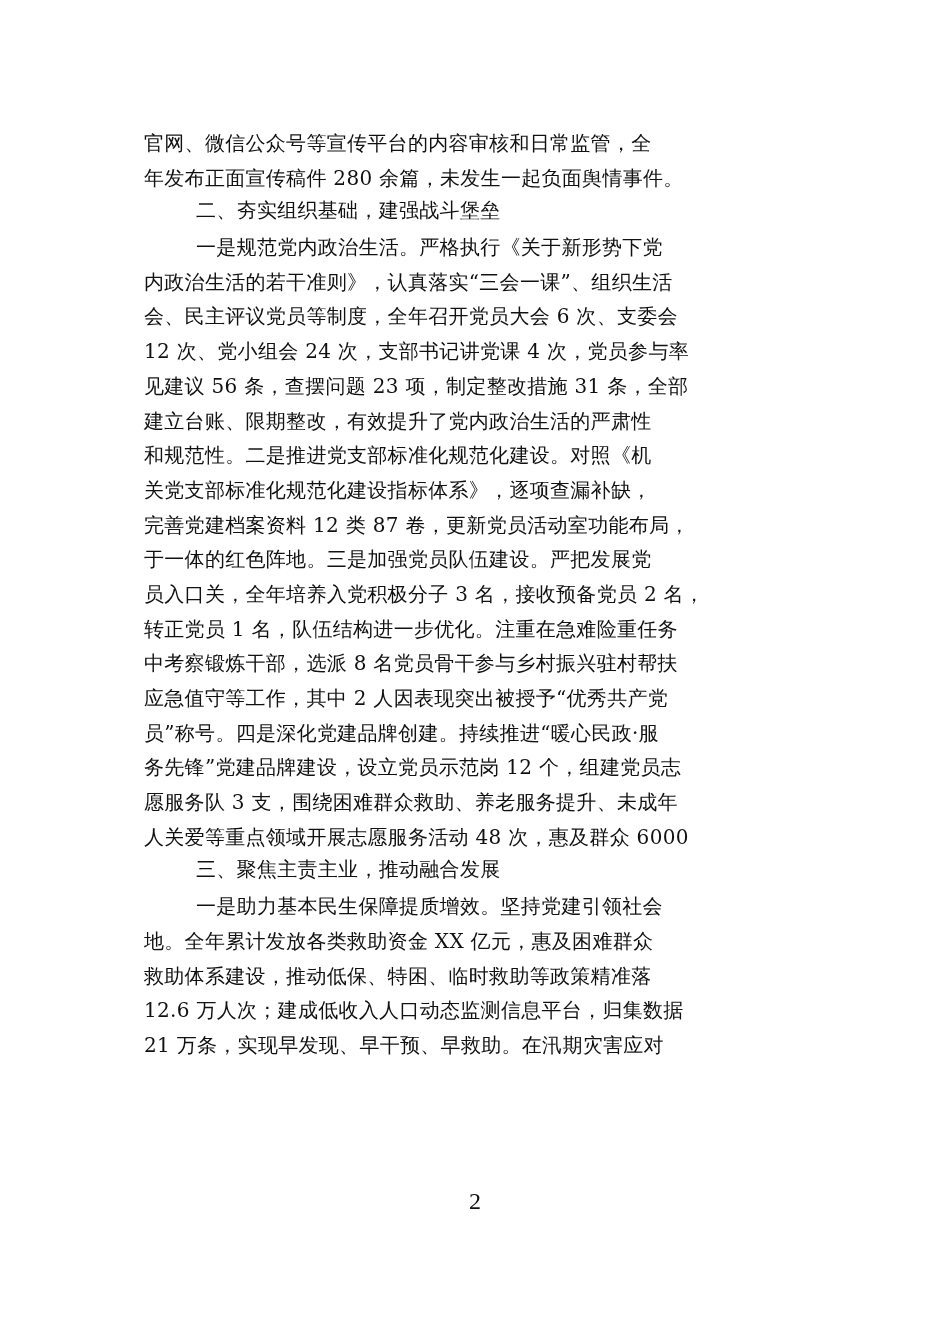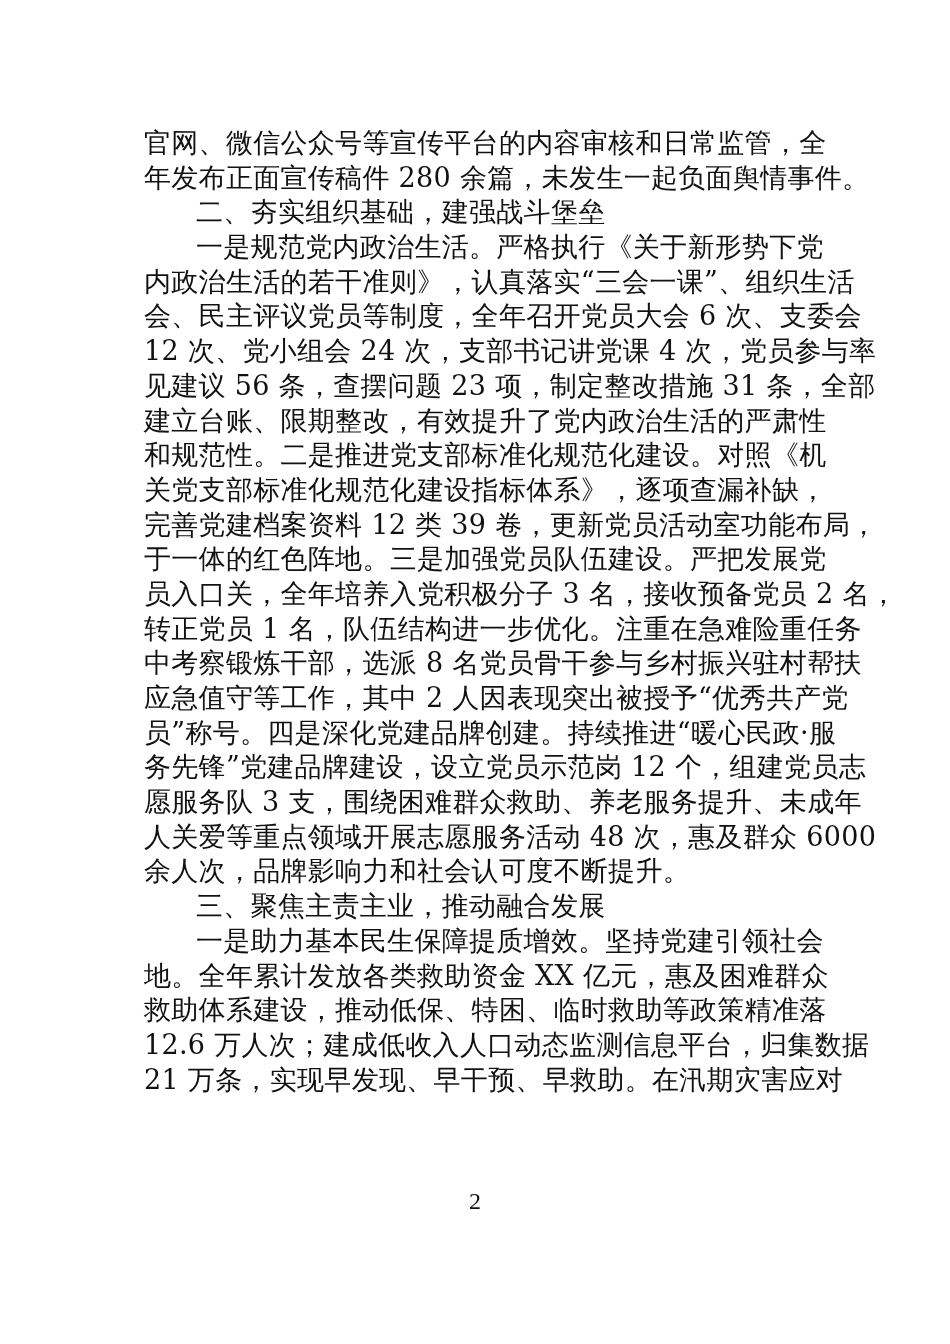--- a/index.html
+++ b/index.html
@@ -1,25 +1,25 @@
 <!DOCTYPE html>
 <html><head>
 <meta charset="utf-8">
 <style>
   html, body { margin: 0; padding: 0; background: #ffffff; }
   body { width: 950px; height: 1344px; position: relative; overflow: hidden; }
   .page { position: absolute; left: 0; top: 0; width: 950px; height: 1344px; background: #fff; }
   .body-text {
     position: absolute; left: 144px; top: 126px; width: 690px;
     font-family: "DejaVu Serif", "Liberation Serif", serif;
-    font-size: 27px; color: #111; line-height: 34.7px;
+    font-size: 20px; color: #111; line-height: 34.7px;
   }
   .line { white-space: nowrap; height: 34.7px; display: block; letter-spacing: 0.3px; }
   .indent { padding-left: 52px; }
-  .heading { font-family: Liberation Serif, serif; font-weight: normal; }
+  .heading { font-family: Liberation Mono, monospace; font-weight: normal; }
   .page-number {
     position: absolute; left: 0; width: 950px; top: 1188px; text-align: center;
     font-family: "Liberation Serif", "DejaVu Serif", serif; font-size: 24px; color: #111;
   }
 </style>
 </head>
 <body>
 
 <div class="page">
   <div class="body-text" id="body-text">
@@ -27,31 +27,30 @@
       <span class="line">年发布正面宣传稿件 280 余篇，未发生一起负面舆情事件。</span>
       <span class="line indent heading">二、夯实组织基础，建强战斗堡垒</span>
       <span class="line indent">一是规范党内政治生活。严格执行《关于新形势下党</span>
       <span class="line">内政治生活的若干准则》，认真落实“三会一课”、组织生活</span>
       <span class="line">会、民主评议党员等制度，全年召开党员大会 6 次、支委会</span>
       <span class="line">12 次、党小组会 24 次，支部书记讲党课 4 次，党员参与率</span>
       <span class="line">见建议 56 条，查摆问题 23 项，制定整改措施 31 条，全部</span>
       <span class="line">建立台账、限期整改，有效提升了党内政治生活的严肃性</span>
       <span class="line">和规范性。二是推进党支部标准化规范化建设。对照《机</span>
       <span class="line">关党支部标准化规范化建设指标体系》，逐项查漏补缺，</span>
-      <span class="line">完善党建档案资料 12 类 39 卷，更新党员活动室功能布局，</span>
+      <span class="line">完善党建档案资料 12 类 87 卷，更新党员活动室功能布局，</span>
       <span class="line">于一体的红色阵地。三是加强党员队伍建设。严把发展党</span>
       <span class="line">员入口关，全年培养入党积极分子 3 名，接收预备党员 2 名，</span>
       <span class="line">转正党员 1 名，队伍结构进一步优化。注重在急难险重任务</span>
       <span class="line">中考察锻炼干部，选派 8 名党员骨干参与乡村振兴驻村帮扶</span>
       <span class="line">应急值守等工作，其中 2 人因表现突出被授予“优秀共产党</span>
       <span class="line">员”称号。四是深化党建品牌创建。持续推进“暖心民政·服</span>
       <span class="line">务先锋”党建品牌建设，设立党员示范岗 12 个，组建党员志</span>
       <span class="line">愿服务队 3 支，围绕困难群众救助、养老服务提升、未成年</span>
       <span class="line">人关爱等重点领域开展志愿服务活动 48 次，惠及群众 6000</span>
-      <span class="line">余人次，品牌影响力和社会认可度不断提升。</span>
       <span class="line indent heading">三、聚焦主责主业，推动融合发展</span>
       <span class="line indent">一是助力基本民生保障提质增效。坚持党建引领社会</span>
       <span class="line">地。全年累计发放各类救助资金 XX 亿元，惠及困难群众</span>
       <span class="line">救助体系建设，推动低保、特困、临时救助等政策精准落</span>
       <span class="line">12.6 万人次；建成低收入人口动态监测信息平台，归集数据</span>
       <span class="line">21 万条，实现早发现、早干预、早救助。在汛期灾害应对</span>
     </div>
   <div class="page-number">2</div>
 </div>
 

